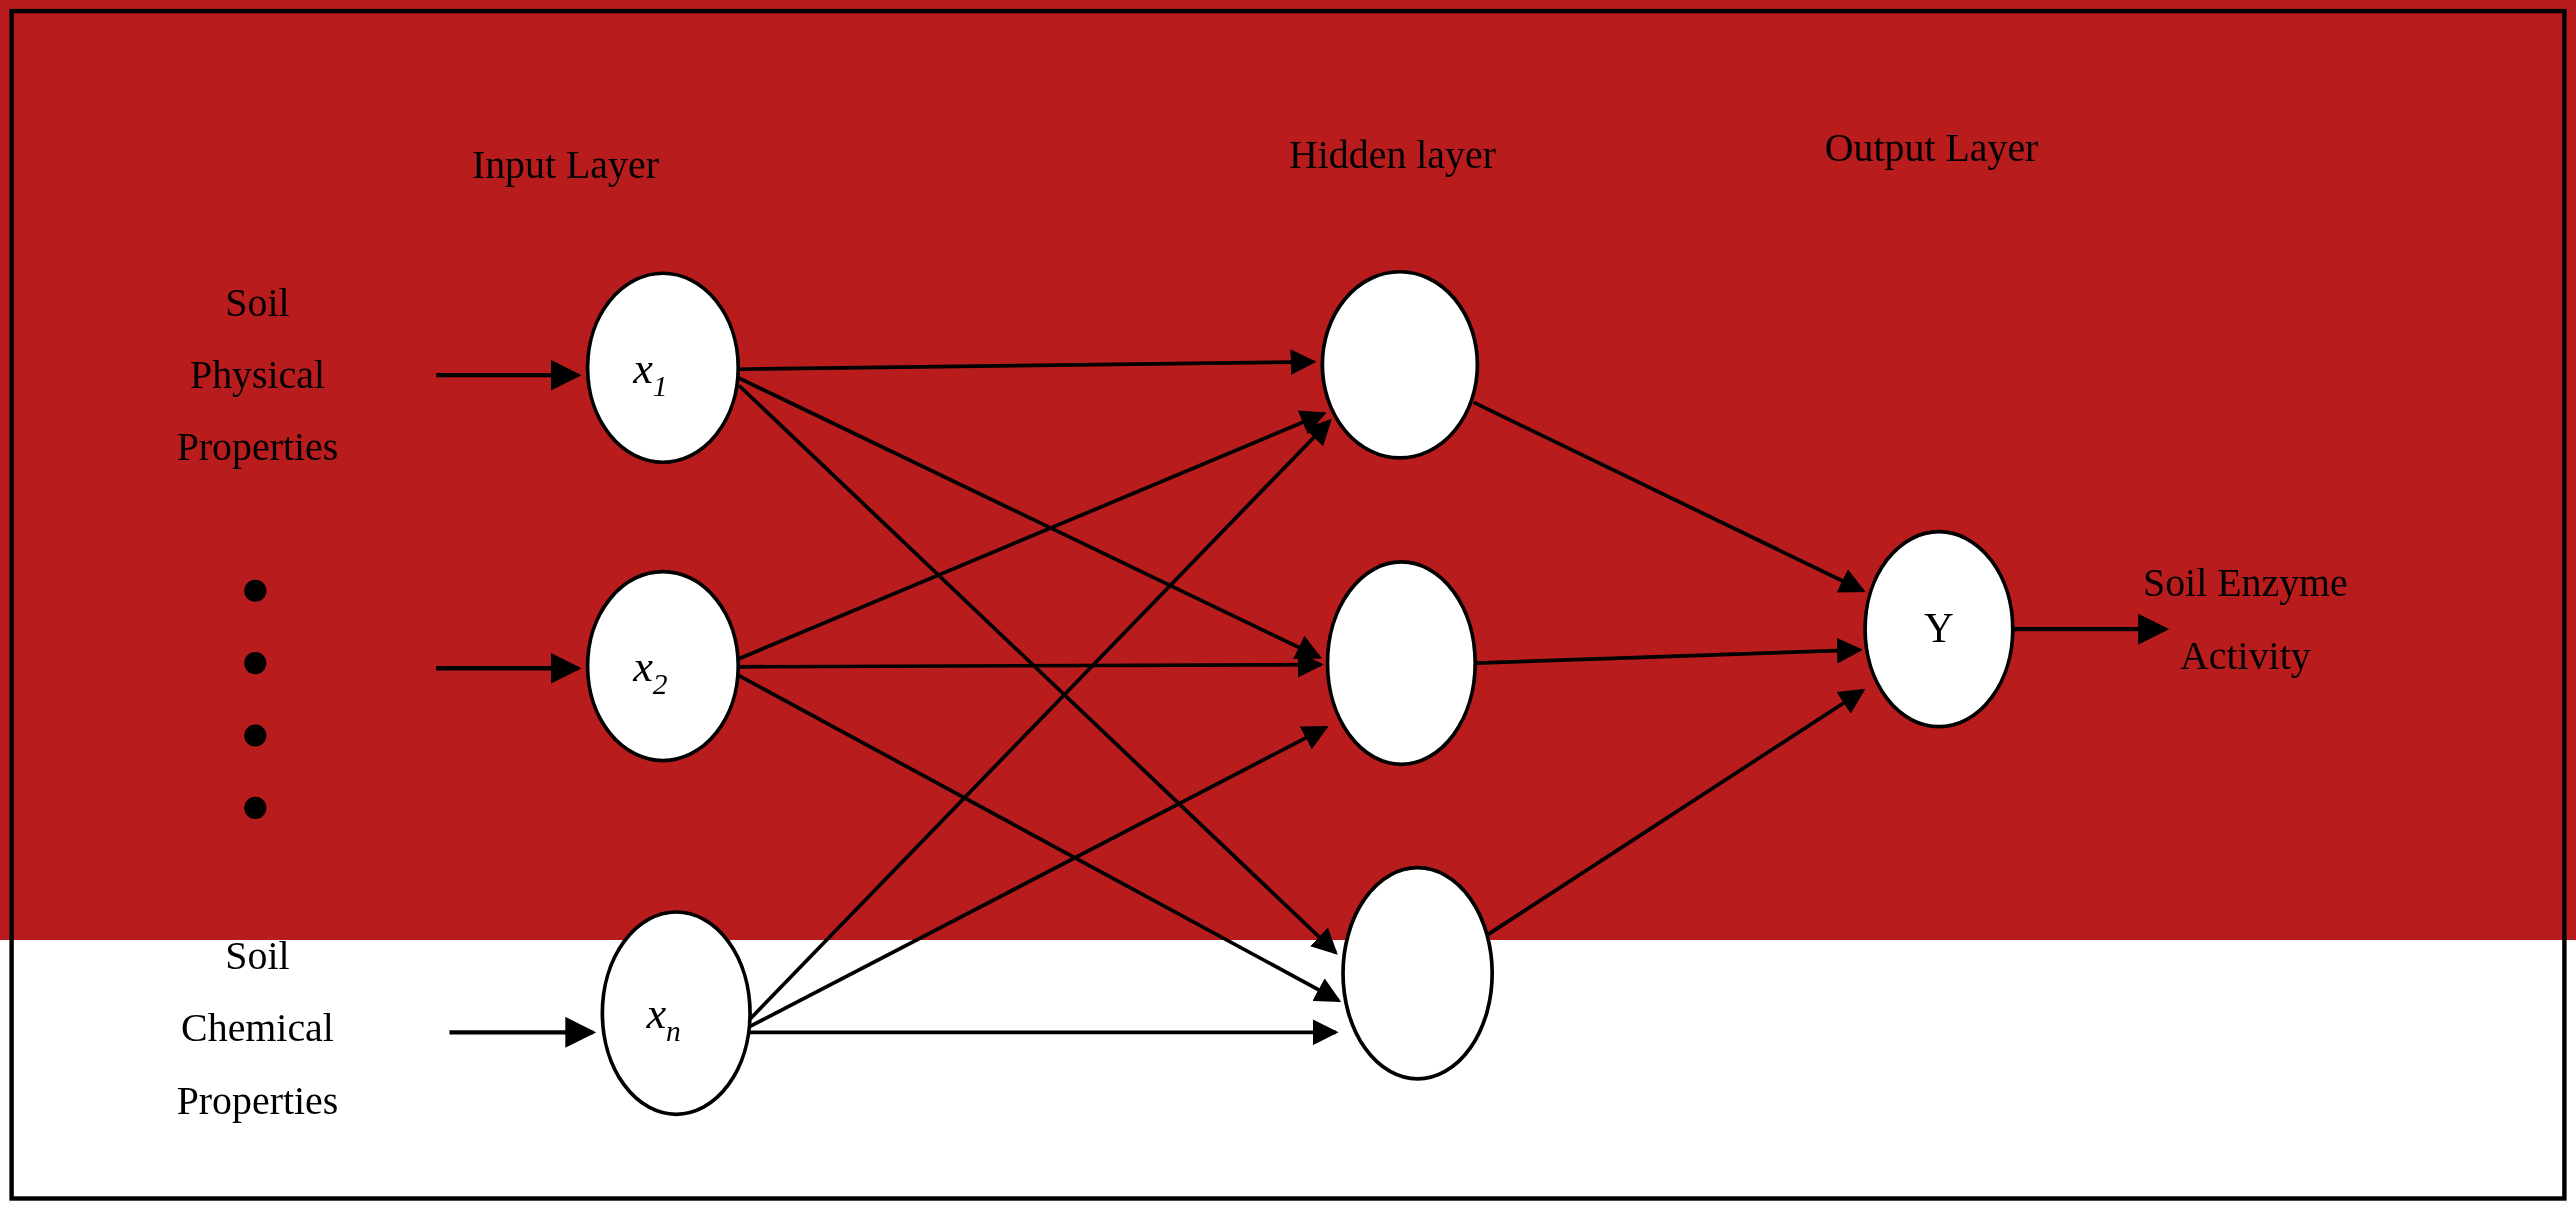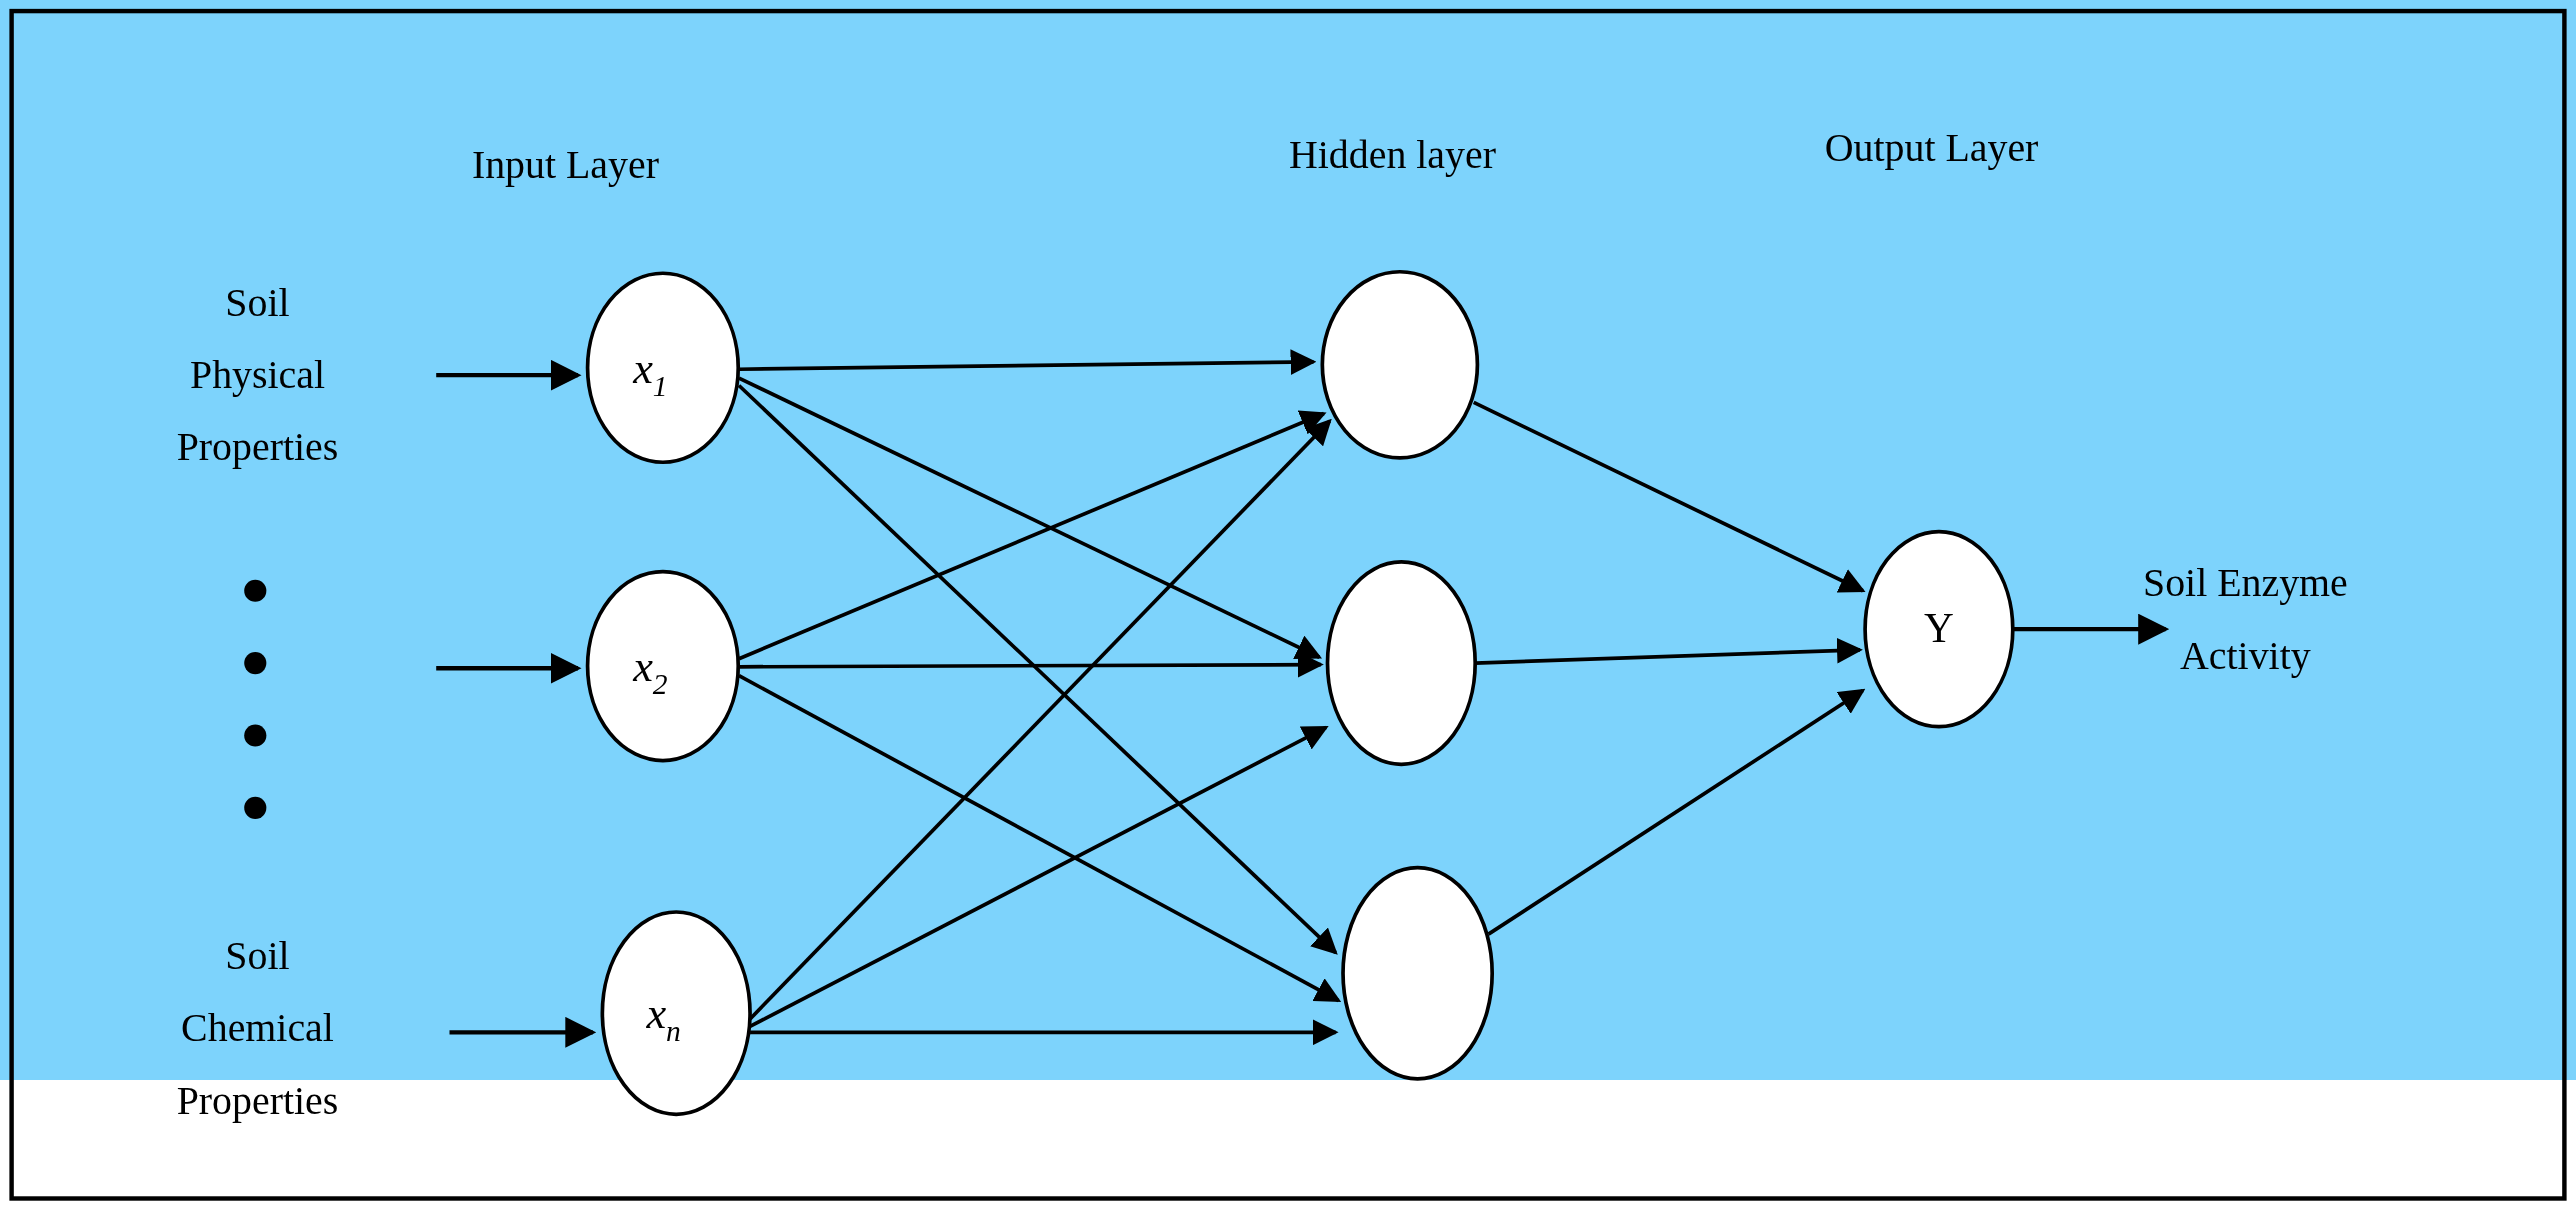--- a/index.html
+++ b/index.html
@@ -9,22 +9,22 @@
   }
   body {
     width: 2576px;
     height: 1214px;
     font-family: "Liberation Serif", "DejaVu Serif", serif;
     overflow: hidden;
   }
   #figure-root {
     position: relative;
     width: 2576px;
-    height: 1080px;
-    background: #7dd3fc;
+    height: 940px;
+    background: #b91c1c;
   }
   #diagram-svg {
     position: absolute;
     top: 0;
     left: 0;
     width: 2576px;
     height: 1214px;
     display: block;
   }
   .frame-rect {

